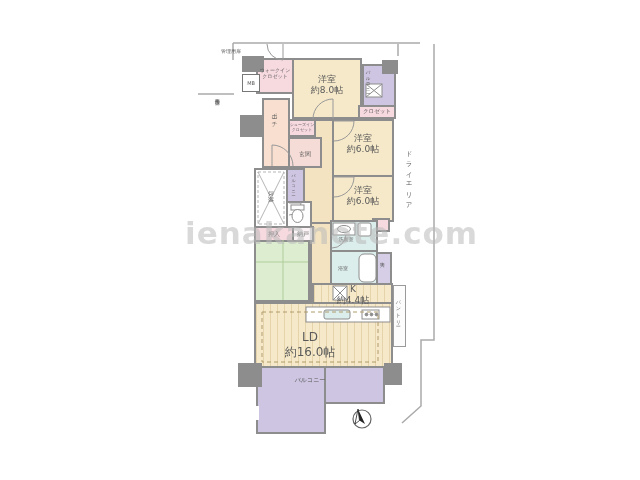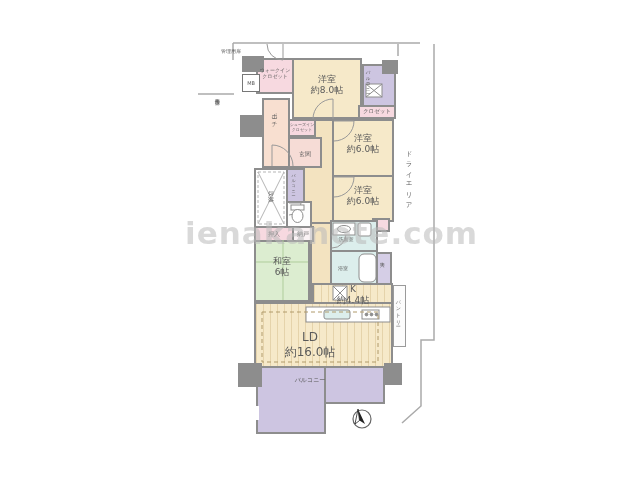--- a/index.html
+++ b/index.html
@@ -149,22 +149,20 @@
   <div class="lbl" style="left:332px;top:185px;width:62px;font-size:9px;">洋室
 約6.0帖</div>
   <div class="lbl vlbl" style="left:271px;top:108px;font-size:6px;">ポーチ</div>
   <div class="lbl" style="left:287px;top:122px;width:30px;font-size:4px;">シューズイン
 クロゼット</div>
   <div class="lbl" style="left:289px;top:150px;width:32px;font-size:6px;">玄関</div>
   <div class="lbl" style="left:257px;top:193px;width:28px;font-size:6px;transform:rotate(90deg);">吹抜</div>
   <div class="lbl vlbl" style="left:291px;top:171px;font-size:4px;">バルコニー</div>
   <div class="lbl" style="left:254px;top:230px;width:40px;font-size:6px;">押入</div>
   <div class="lbl" style="left:292px;top:230px;width:22px;font-size:6px;">納戸</div>
-  <div class="lbl" style="left:254px;top:256px;width:56px;font-size:9px;">和室
-6帖</div>
   <div class="lbl" style="left:331px;top:236px;width:30px;font-size:5px;">洗面室</div>
   <div class="lbl" style="left:331px;top:265px;width:24px;font-size:5px;">浴室</div>
   <div class="lbl vlbl" style="left:379px;top:258px;font-size:4.5px;">物入</div>
   <div class="lbl" style="left:322px;top:284px;width:62px;font-size:9px;">K
 約4.4帖</div>
   <div class="lbl vlbl" style="left:395px;top:296px;font-size:5px;">パントリー</div>
   <div class="lbl" style="left:270px;top:330px;width:80px;font-size:12px;">LD
 約16.0帖</div>
   <div class="lbl" style="left:280px;top:376px;width:60px;font-size:6px;">バルコニー</div>
   <div class="lbl vlbl" style="left:405px;top:146px;font-size:6.5px;letter-spacing:3px;">ドライエリア</div>

